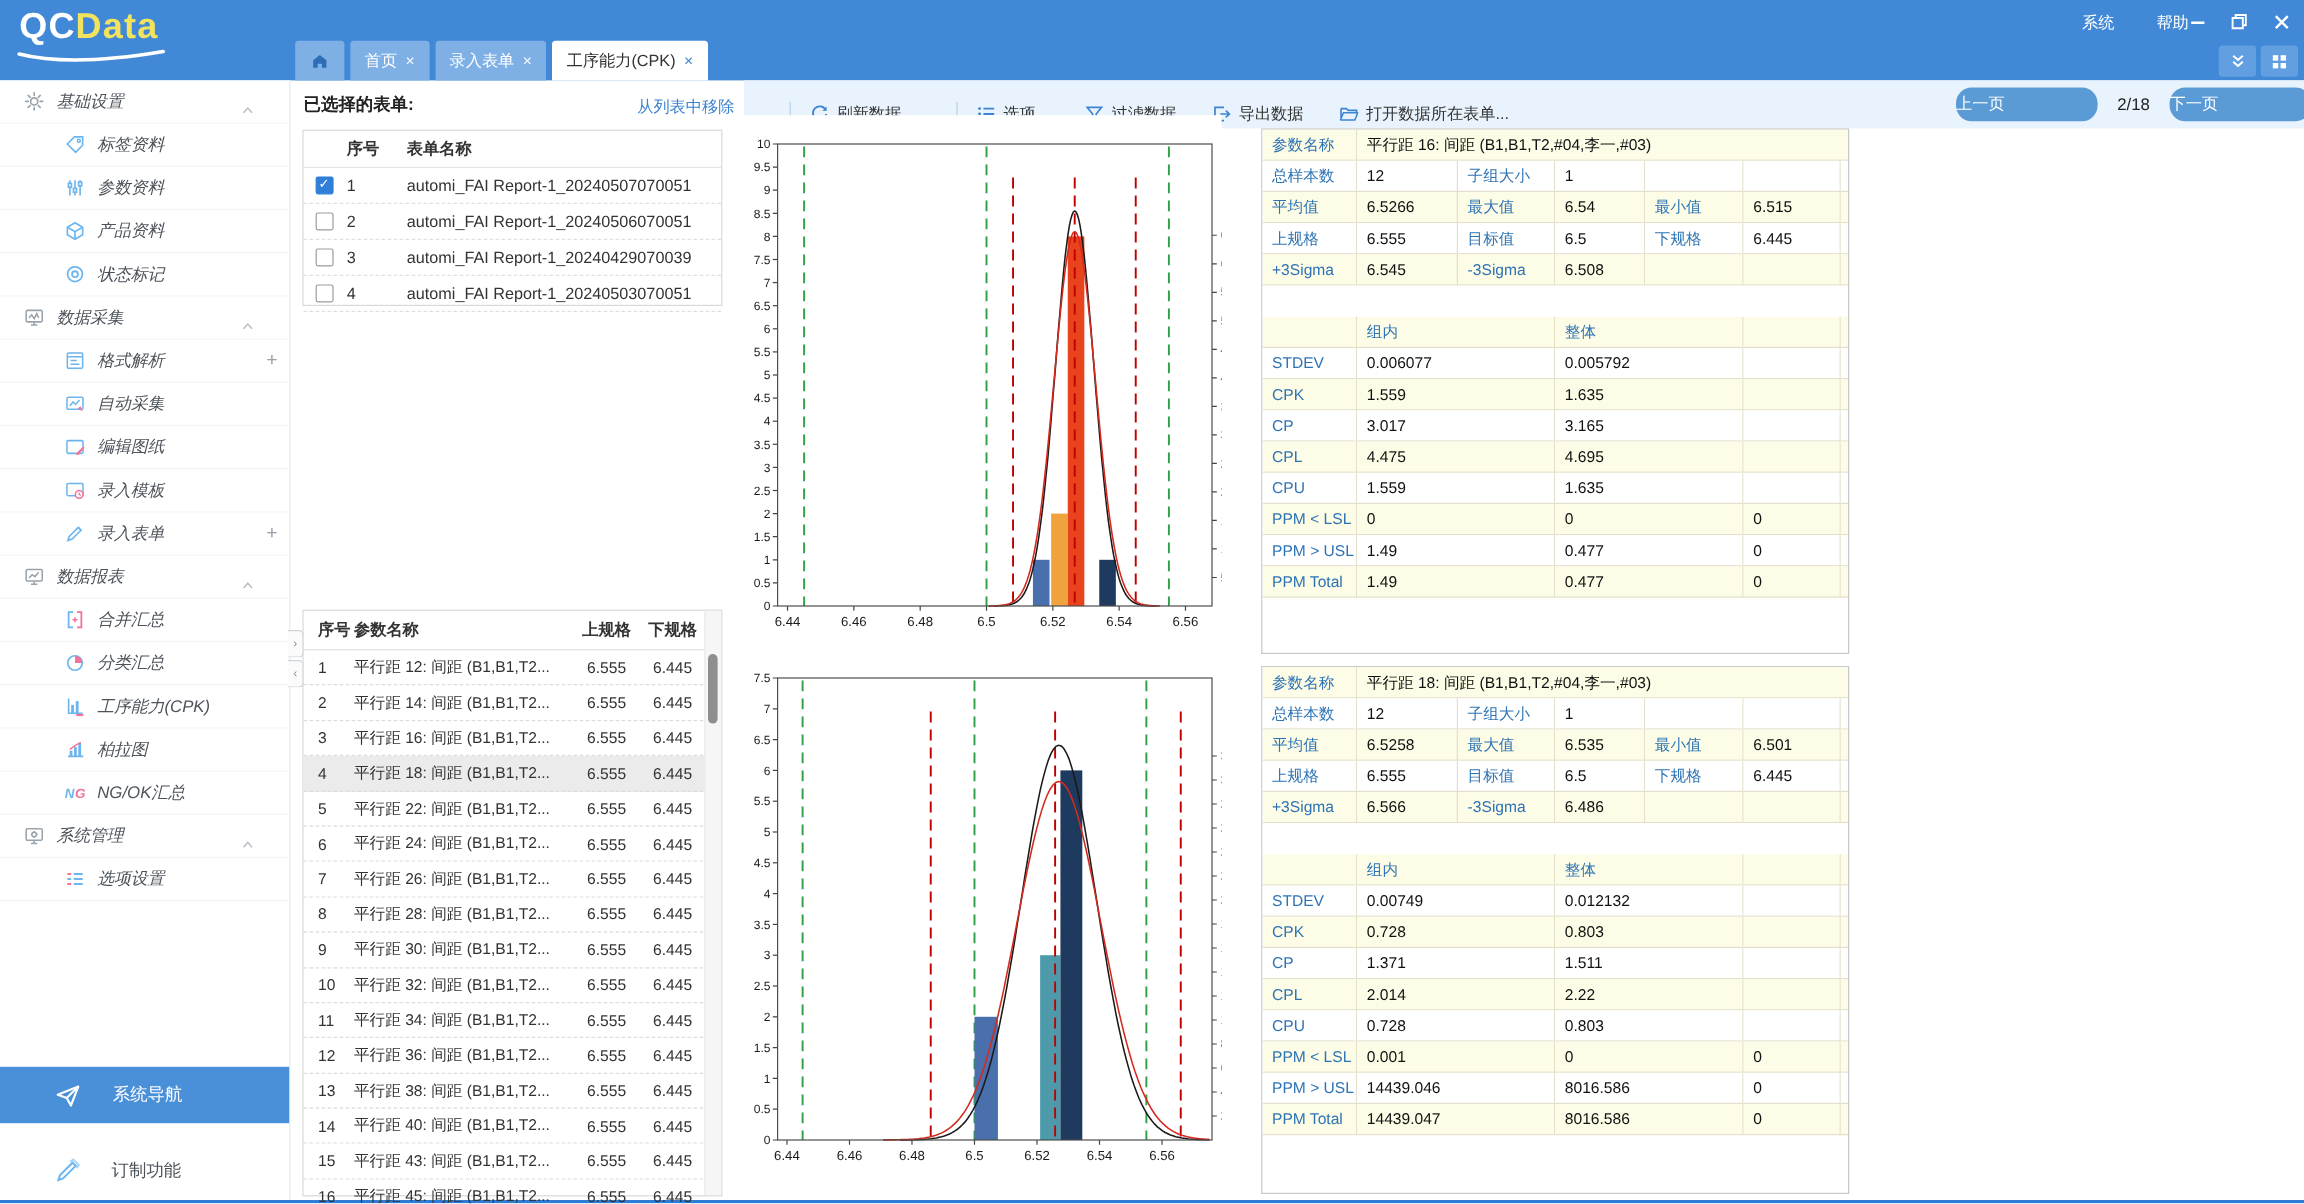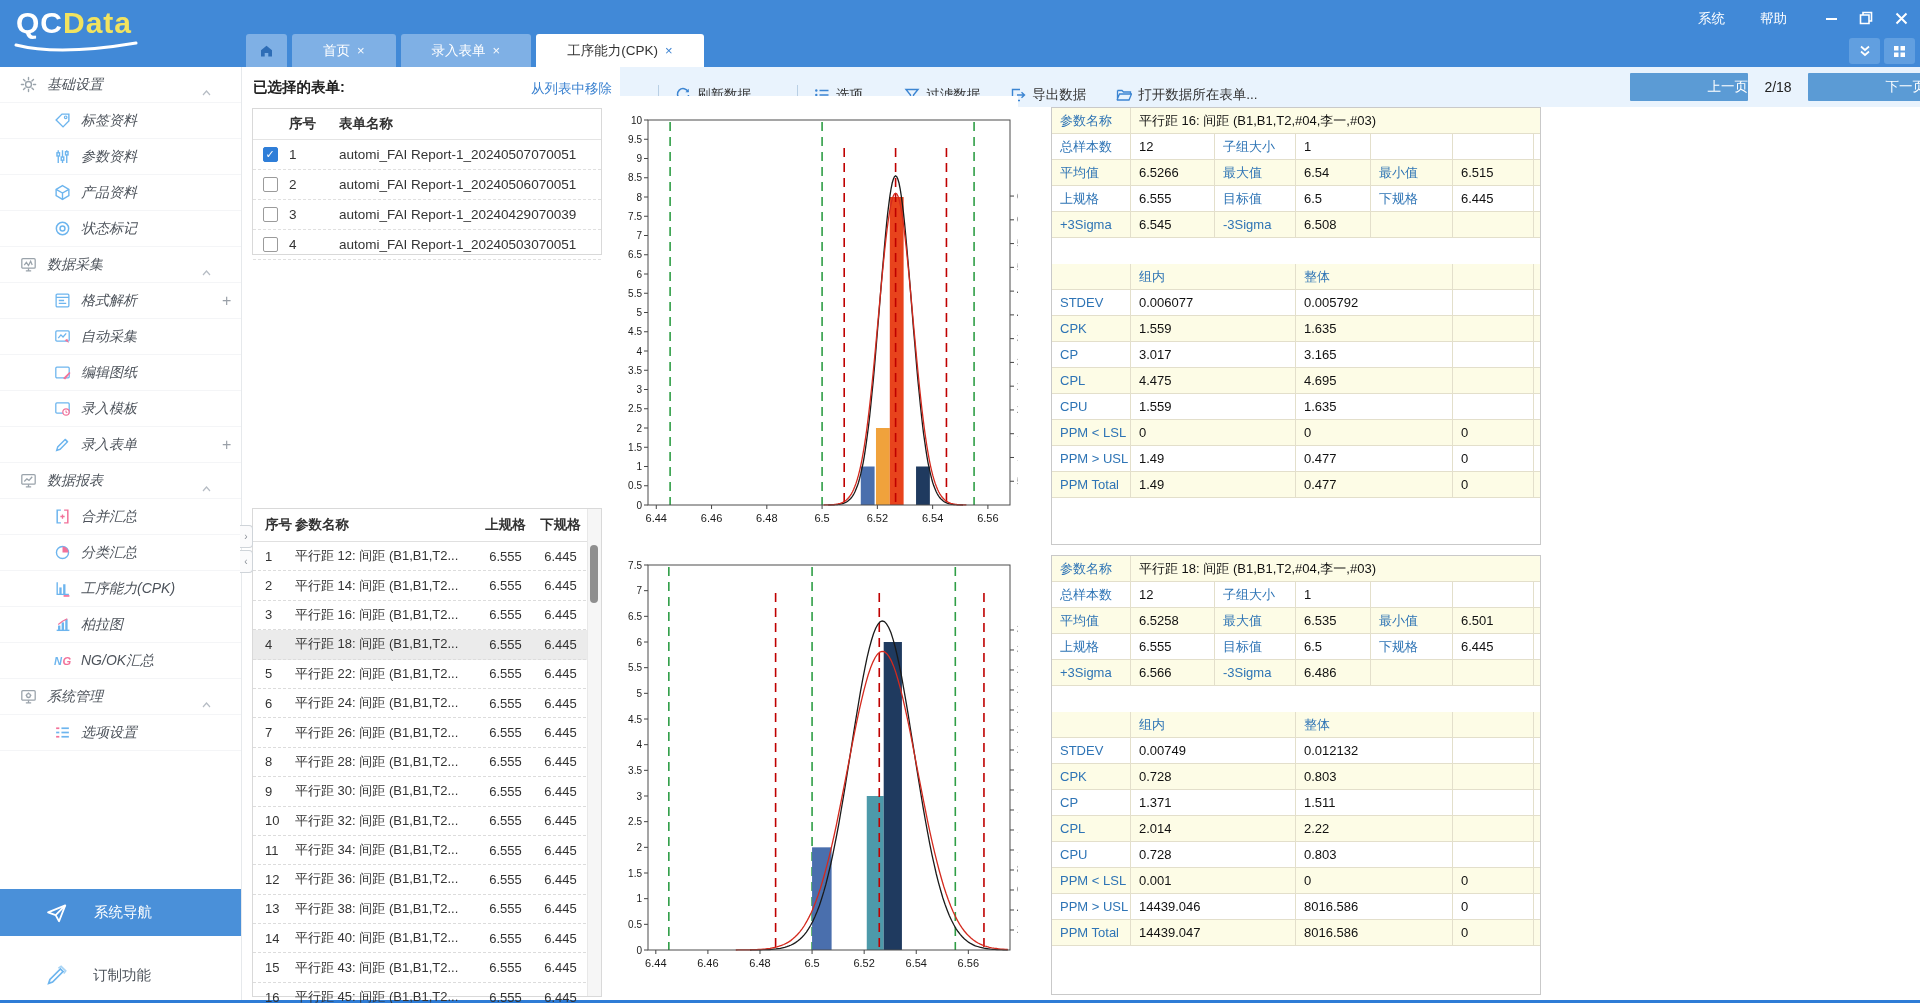--- a/index.html
+++ b/index.html
@@ -5,26 +5,26 @@
   html,body{margin:0;padding:0;background:#fff;}
   body{font-family:"Liberation Sans","DejaVu Sans",sans-serif;-webkit-font-smoothing:antialiased;}
   #app{position:relative;width:1920px;height:1003px;background:#fff;overflow:hidden;}
 
   
   .topbar{position:absolute;left:0;top:0;width:1920px;height:67px;background:#4189d7;}
   .logo{position:absolute;left:16px;top:8px;font-size:30px;font-weight:bold;letter-spacing:1px;line-height:30px;}
   .logo .qc{color:#ffffff;}
   .logo .dt{color:#f2e35f;}
   .logo-swoosh{position:absolute;left:14px;top:40px;}
-  .win-menu{position:absolute;top:10px;font-size:13.5px;color:#ffffff;cursor:default;}
+  .win-menu{position:absolute;top:10px;font-size:13.5px;color:#ffffff;cursor:default;margin-left:37px;}
   .win-ctrl{position:absolute;top:8px;width:26px;height:20px;display:flex;align-items:center;justify-content:center;}
 
   
   .tabbar{position:absolute;left:246px;top:34px;height:33px;display:flex;gap:5px;align-items:flex-end;}
-  .tab{height:33px;line-height:33px;background:#7fb0e5;color:#fff;font-size:13.5px;padding:0 31px;border-radius:3px 3px 0 0;white-space:nowrap;}
+  .tab{height:33px;line-height:33px;background:#7fb0e5;color:#fff;font-size:13.5px;padding:0 12px;border-radius:3px 3px 0 0;white-space:nowrap;}
   .tab.home{padding:0 12px;display:flex;align-items:center;}
   .tab.active{background:#ffffff;color:#333;}
   .tab .x{margin-left:7px;font-size:13px;color:rgba(255,255,255,.95);}
   .tab.active .x{color:#3b82d0;}
   .tb-mini{position:absolute;top:38px;width:31px;height:26px;background:#619fe0;border-radius:3px;display:flex;align-items:center;justify-content:center;}
 
   
   .sidebar{position:absolute;left:0;top:67px;width:241px;bottom:3px;background:#fff;border-right:1px solid #e6e9ec;}
   .side-row{height:35px;display:flex;align-items:center;position:relative;border-bottom:1px solid #f4f5f7;cursor:default;font-style:italic;}
   .side-row .lbl{font-size:14px;color:#4d535b;margin-left:10px;white-space:nowrap;}
@@ -41,21 +41,21 @@
   .foot-custom .lbl{color:#4d535b;}
   .bottom-strip{position:absolute;left:0;bottom:0;width:1920px;height:3px;background:#2e7cd6;}
 
   
   .toolband{position:absolute;left:620px;top:67px;right:0;height:40px;background:#e9f3fd;display:flex;align-items:center;}
   .tsep{width:1px;height:20px;background:#b9cfe4;margin:0 16px;}
   .tool-btn{display:flex;align-items:center;gap:6px;font-size:13.5px;color:#333;margin-right:30px;white-space:nowrap;cursor:default;}
   .sel-label{position:absolute;left:253px;top:78px;font-size:14.5px;font-weight:bold;color:#222;}
   .remove-link{position:absolute;left:531px;top:80px;font-size:13.5px;color:#3b82d0;cursor:default;}
   .pager{position:absolute;top:73px;height:28px;display:flex;align-items:center;}
-  .pg-btn{width:118px;height:28px;background:#5b9bd5;border-radius:1px;color:#fff;font-size:13.5px;text-align:right;line-height:28px;}
+  .pg-btn{width:118px;height:28px;background:#5b9bd5;border-radius:13px;color:#fff;font-size:13.5px;text-align:left;line-height:28px;}
   .pg-label{font-size:14px;color:#222;}
 
   
   .forms-box{position:absolute;left:252px;top:108px;width:350px;height:147px;border:1px solid #d9d9d9;box-sizing:border-box;background:#fff;}
   .ft-head{display:flex;height:30px;line-height:30px;border-bottom:1px solid #e4e4e4;font-size:13.5px;font-weight:bold;color:#333;}
   .ft-row{display:flex;height:29px;align-items:center;border-bottom:1px dashed #e0e0e0;font-size:13.5px;color:#333;}
   .col-cb{width:34px;display:flex;justify-content:center;}
   .col-num{width:50px;padding-left:2px;}
   .col-name{flex:1;white-space:nowrap;overflow:hidden;}
   .cb{width:15px;height:15px;border:1px solid #9b9b9b;border-radius:2px;background:#fff;box-sizing:border-box;font-size:11px;line-height:13px;text-align:center;color:#fff;}

